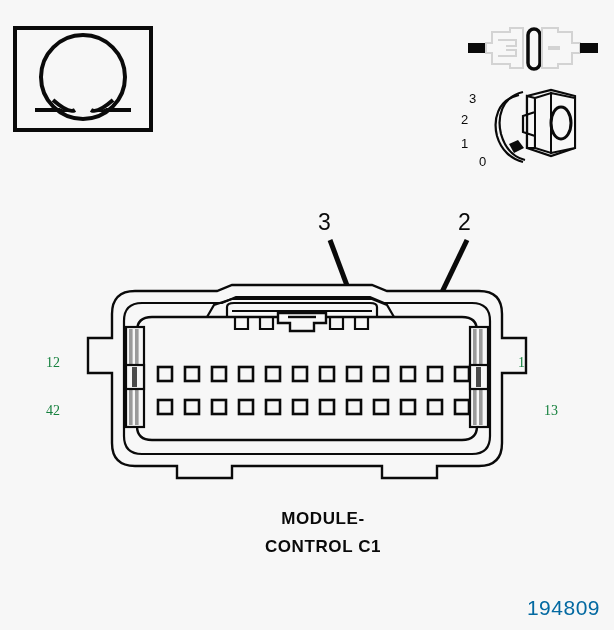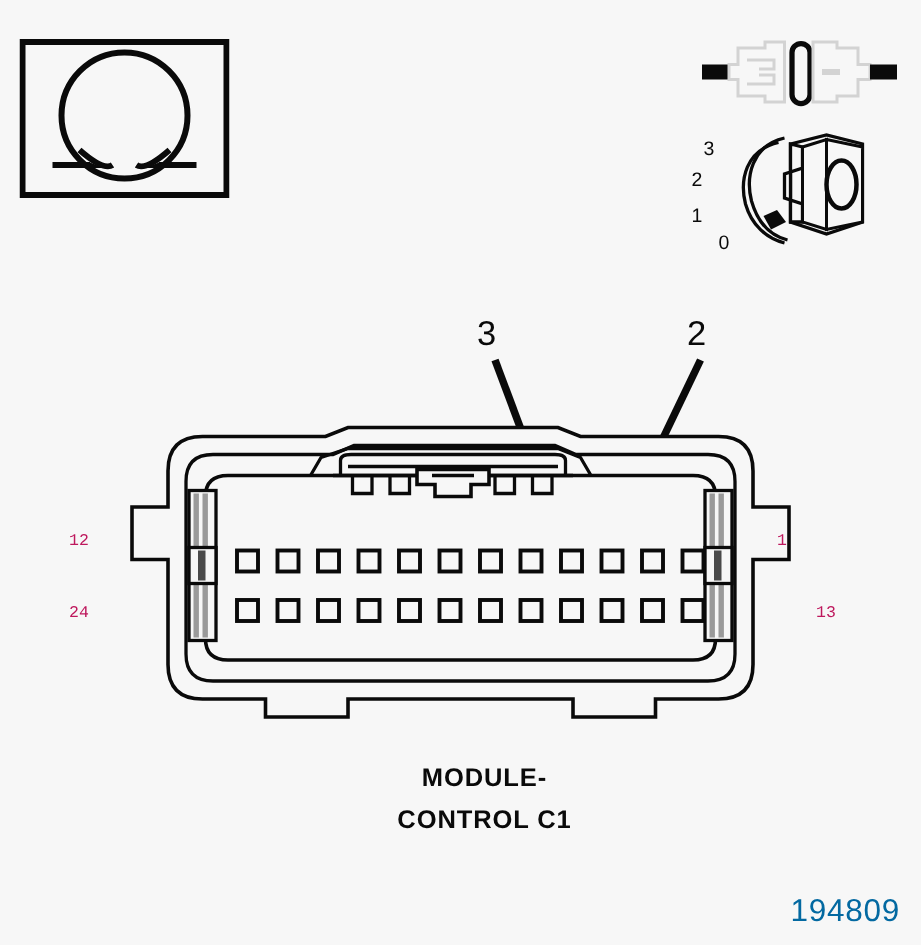--- a/index.html
+++ b/index.html
@@ -13,23 +13,23 @@
     height: 630px;
     background: #f7f7f7;
     overflow: hidden;
     font-family: "Liberation Sans", sans-serif;
   }
   .abs { position: absolute; }
 
   
   .pin-label {
     position: absolute;
-    font-family: Liberation Mono, monospace;
-    font-size: 11px;
-    color: #be185d;
+    font-family: Liberation Serif, serif;
+    font-size: 14px;
+    color: #15803d;
     letter-spacing: 0px;
     white-space: nowrap;
   }
   .callout-label {
     position: absolute;
     font-family: "Liberation Sans", sans-serif;
     font-size: 23px;
     color: #0a0a0a;
     white-space: nowrap;
   }
@@ -232,21 +232,21 @@
       <rect x="238" y="117" width="14" height="14" fill="#f7f7f7" stroke="#0a0a0a" stroke-width="2.6"></rect>
       <rect x="265" y="117" width="14" height="14" fill="#f7f7f7" stroke="#0a0a0a" stroke-width="2.6"></rect>
       <rect x="292" y="117" width="14" height="14" fill="#f7f7f7" stroke="#0a0a0a" stroke-width="2.6"></rect>
       <rect x="319" y="117" width="14" height="14" fill="#f7f7f7" stroke="#0a0a0a" stroke-width="2.6"></rect>
       <rect x="346" y="117" width="14" height="14" fill="#f7f7f7" stroke="#0a0a0a" stroke-width="2.6"></rect>
       <rect x="373" y="117" width="14" height="14" fill="#f7f7f7" stroke="#0a0a0a" stroke-width="2.6"></rect>
     </g>
   </svg>
 
   <span class="pin-label" style="left:46px; top:355px;">12</span>
-  <span class="pin-label" style="left:46px; top:403px;">24</span>
+  <span class="pin-label" style="left:46px; top:403px;">42</span>
   <span class="pin-label" style="left:518px; top:355px;">1</span>
   <span class="pin-label" style="left:544px; top:403px;">13</span>
 
   <div id="caption-block">
     <div class="caption-line">MODULE-</div>
     <div class="caption-line">CONTROL C1</div>
   </div>
 
   <div id="figure-number">194809</div>
 

